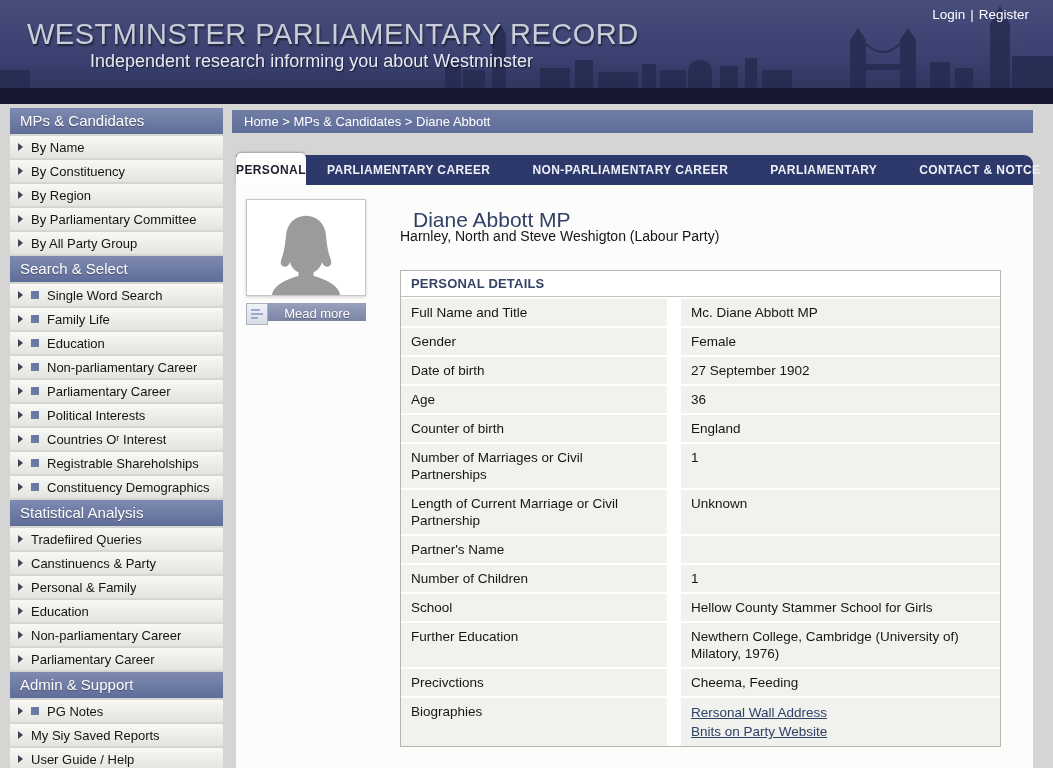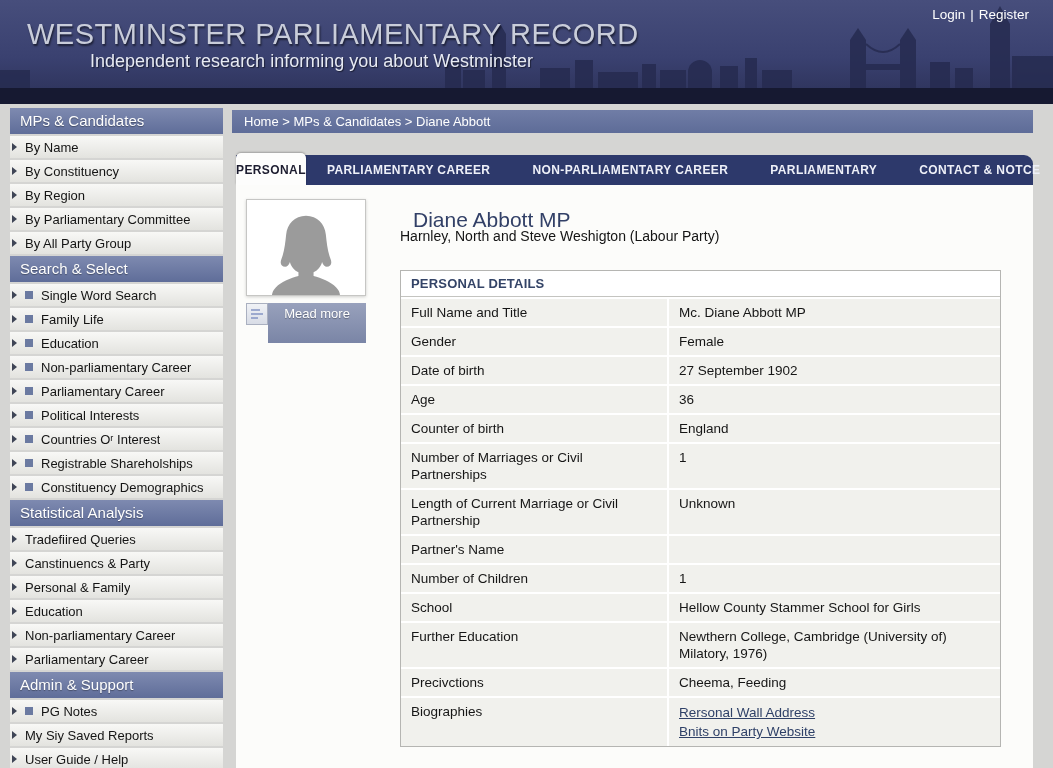--- a/index.html
+++ b/index.html
@@ -34,21 +34,21 @@
   
   .sidebar{position:absolute;left:10px;top:108px;width:213px;}
   .side-header{
     height:26px;line-height:26px;padding-left:10px;margin-bottom:2px;
     background:linear-gradient(#7e8ab0,#5f6d99);
     color:#fff;font-size:15px;text-shadow:0 1px 1px rgba(0,0,0,.35);
   }
   .side-item{
     height:22px;margin-bottom:2px;display:flex;align-items:center;
     background:linear-gradient(#f8f8f6,#e3e3df);
-    padding-left:2px;font-size:13px;color:#141414;cursor:pointer;
+    padding-left:8px;font-size:13px;color:#141414;cursor:pointer;
   }
   .tri{
     width:0;height:0;flex:none;margin-right:8px;
     border-left:5px solid #3f4556;border-top:4px solid transparent;border-bottom:4px solid transparent;
   }
   .sq{width:8px;height:8px;background:#6b7aa1;margin-right:8px;flex:none;}
   .side-label{white-space:nowrap;overflow:hidden;}
   
   .breadcrumb{
     position:absolute;left:232px;top:110px;width:801px;height:23px;
@@ -75,21 +75,21 @@
   
   .content{
     position:absolute;left:236px;top:185px;width:797px;height:583px;
     background:#fcfcfa;
   }
   .photo-frame{
     position:absolute;left:10px;top:14px;width:118px;height:95px;
     background:#fff;border:1px solid #c6c6c4;box-shadow:0 1px 3px rgba(0,0,0,.18);
     display:flex;align-items:flex-end;justify-content:center;overflow:hidden;
   }
-  .readmore{position:absolute;left:10px;top:118px;width:120px;height:40px;display:flex;cursor:pointer;}
+  .readmore{position:absolute;left:10px;top:118px;width:120px;height:18px;display:flex;cursor:pointer;}
   .rm-icon{
     width:22px;height:22px;box-sizing:border-box;flex:none;
     background:linear-gradient(#f0f2f6,#d8dce6);border:1px solid #aab0c0;
     display:flex;align-items:center;justify-content:center;
   }
   .rm-label{
     flex:1;background:linear-gradient(#98a1bc,#7a85a6);
     color:#fff;font-size:13px;line-height:22px;text-align:center;
     text-shadow:0 1px 1px rgba(0,0,0,.35);
   }
@@ -101,21 +101,21 @@
   
   .details{
     position:absolute;left:164px;top:85px;width:601px;box-sizing:border-box;
     border:1px solid #b5b5b2;background:#fff;
   }
   .details-header{
     height:25px;line-height:25px;padding-left:10px;
     font-size:13px;font-weight:bold;color:#344467;letter-spacing:.2px;
     border-bottom:1px solid #c4c4c0;background:#fff;
   }
-  .t-row{display:grid;grid-template-columns:266px 1fr;gap:2px;margin-top:2px;}
+  .t-row{display:grid;grid-template-columns:266px 1fr;gap:14px;margin-top:2px;}
   .cell{
     background:#f1f1ed;padding:5px 10px;font-size:13.5px;color:#161616;
     line-height:17px;min-height:17px;
   }
   .value-cell a{display:block;color:#2f4168;line-height:19px;text-decoration:underline;}
 </style>
 </head>
 <body>
 
 <div class="site-header">

